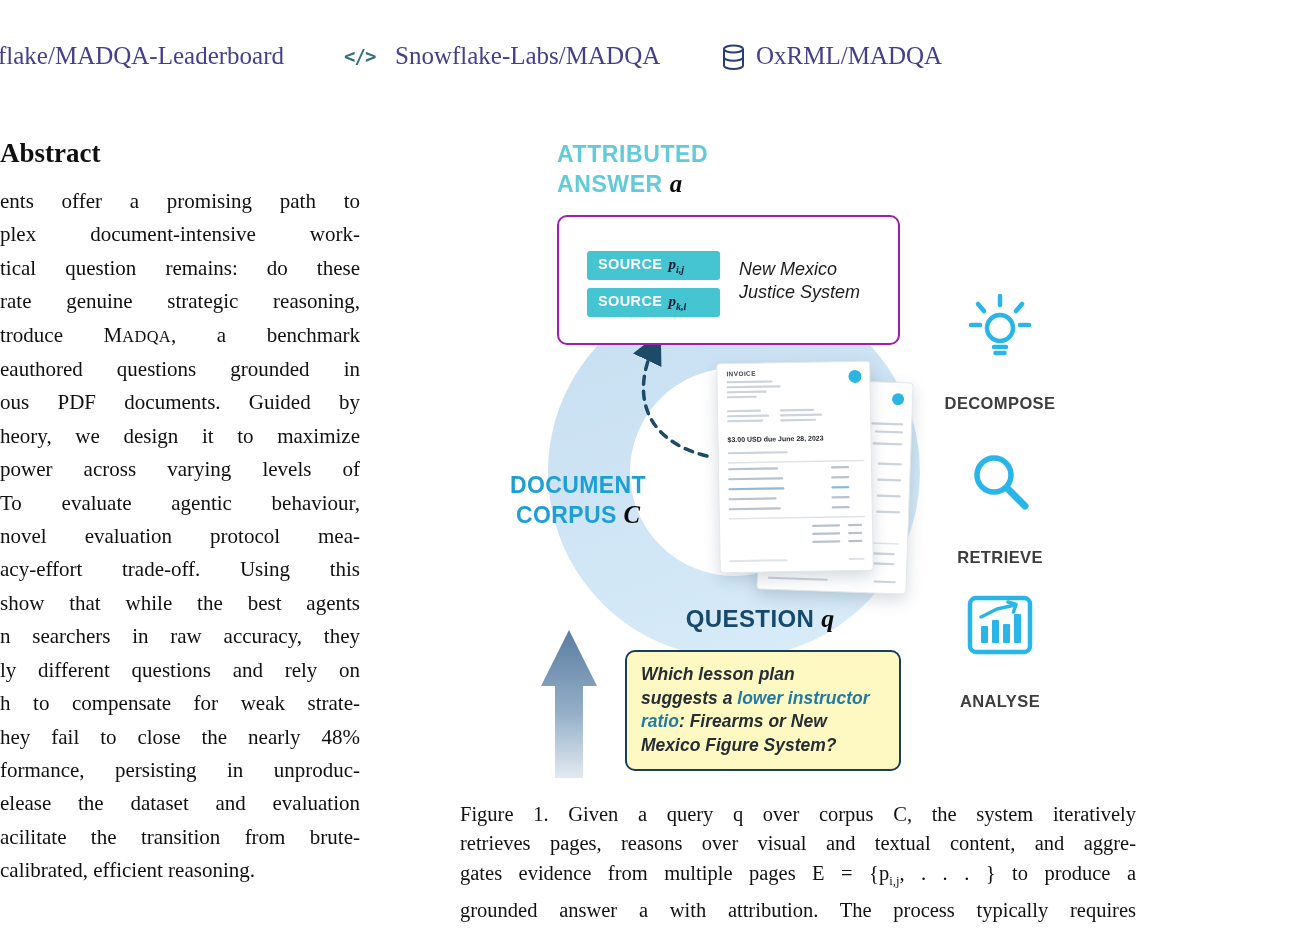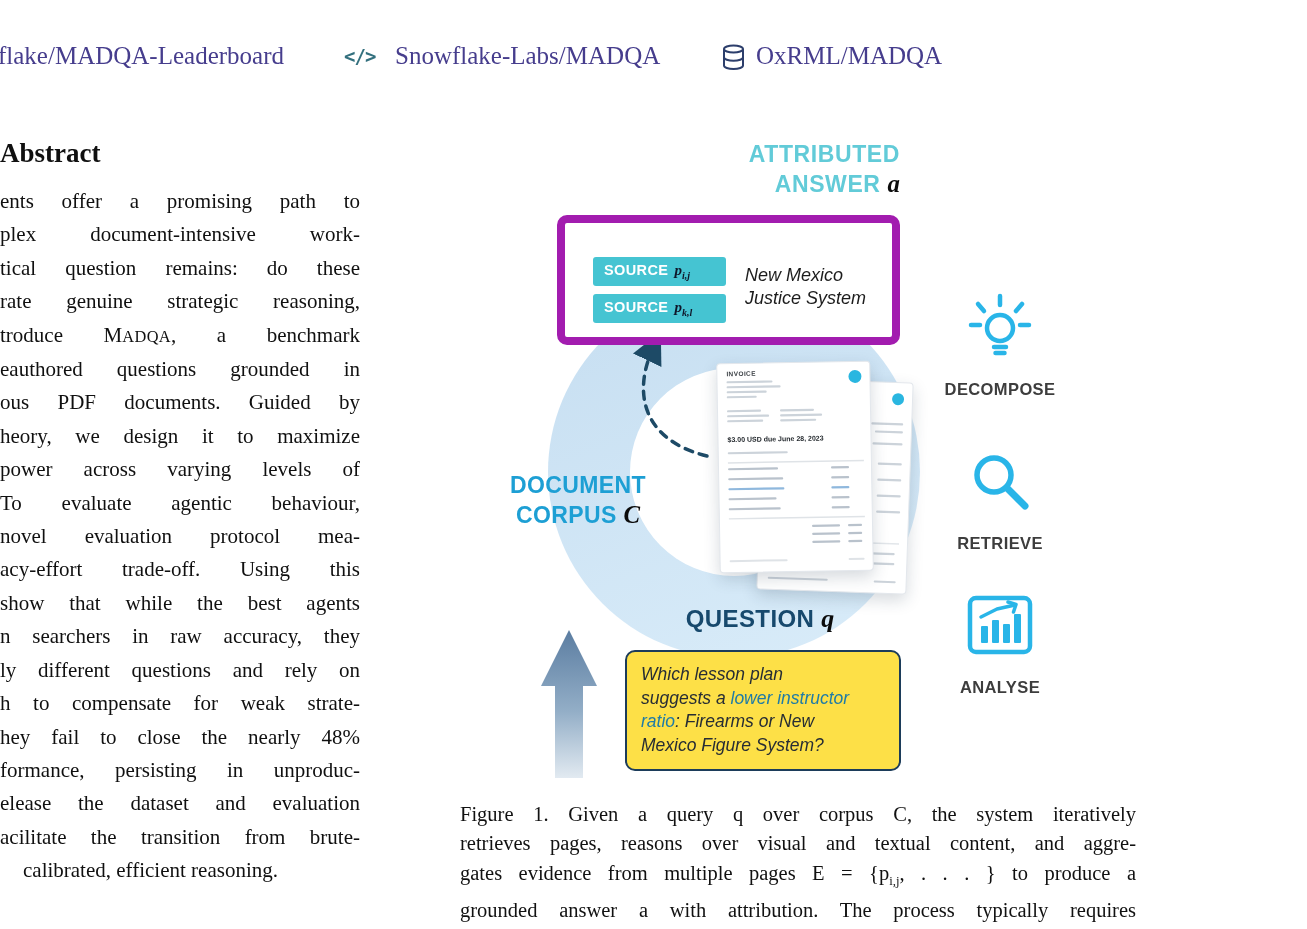--- a/index.html
+++ b/index.html
@@ -10,21 +10,21 @@
   
   .hlink { position:absolute; top:42px; font-size:25px; color:#463d8d; text-decoration:none; cursor:pointer; white-space:nowrap; }
   .code-ic { position:absolute; top:45px; left:344px; font-family:"DejaVu Sans Mono", monospace; font-weight:bold; font-size:19px; color:#33707e; letter-spacing:-1px; }
   .db-ic { position:absolute; top:44px; left:722px; }
 
   
   .abstract-col { position:absolute; left:0; top:138px; width:360px; color:#101010; }
   .abs-head { font-weight:bold; font-size:27px; }
   #abstract-lines { margin-top:16px; font-size:21px; line-height:33.4px; }
   .abs-line { text-align:justify; text-align-last:justify; white-space:nowrap; }
-  .abs-line.last { text-align-last:left;padding-left:23px; }
+  .abs-line.last { text-align-last:left; }
 
   .it { }
   .sm { font-size:0.78em; letter-spacing:0.4px; }
   .c-teal { color:#1f7ba6; }
   sub { font-size:0.62em; }
 
   
   .ring-outer { position:absolute; left:548px; top:286px; width:372px; height:372px; border-radius:50%;
                 background:linear-gradient(160deg,#c6def1,#d9ecf9); z-index:1; }
   .ring-inner { position:absolute; left:630px; top:368px; width:208px; height:208px; border-radius:50%; background:#ffffff; z-index:1; }
@@ -34,52 +34,52 @@
   .doc-front { left:718px; top:362px; width:154px; height:210px; transform:rotate(-1deg); z-index:3; }
   .doc-back  { left:760px; top:380px; width:150px; height:212px; transform:rotate(2deg); z-index:2; }
   .doc-logo { position:absolute; border-radius:50%; background:#2ab6e0; }
   .doc-title { position:absolute; left:9px; top:6px; font-family:"Liberation Sans", sans-serif; font-weight:bold; font-size:6.5px; letter-spacing:0.4px; color:#3a3f44; }
   .doc-amount { position:absolute; left:9px; top:72px; font-family:"Liberation Sans", sans-serif; font-weight:bold; font-size:7px; color:#23282d; white-space:nowrap; }
   .doc-svg { position:absolute; left:0; top:0; }
 
   .dashed-arrow { position:absolute; left:612px; top:336px; z-index:4; }
   .up-arrow { position:absolute; left:538px; top:628px; z-index:2; }
 
-  .attr-label { position:absolute; left:557px; top:140px; width:343px; text-align:right; z-index:5;
+  .attr-label { position:absolute; left:557px; top:140px; width:343px; text-align:left; z-index:5;
                 font-family:"Liberation Sans", sans-serif; font-weight:bold; font-size:23px; letter-spacing:0.6px;
                 color:#62cbd8; line-height:29px; }
   .mvar { font-family:"Liberation Serif", serif; font-style:italic; font-weight:bold; color:#0c0c0c; font-size:1.08em; letter-spacing:0; }
 
   .answer-box { position:absolute; left:557px; top:215px; width:343px; height:130px; background:#fff;
-                border:8px solid #a21caf; border-radius:10px; z-index:5;padding-left:42px; }
+                border:2px solid #a21caf; border-radius:10px; z-index:5;padding-left:42px; }
   .badges { position:absolute; left:28px; top:34px; }
   .badge { display:flex; align-items:baseline; width:133px; background:#45c4d2; border-radius:3px;
            padding:5px 10px 5px 11px; margin-bottom:8px; font-family:"Liberation Sans", sans-serif; }
   .badge-label { color:#ffffff; font-weight:bold; font-size:14.5px; letter-spacing:0.4px; margin-right:6px; }
   .badge-var { font-family:"Liberation Serif", serif; font-weight:bold; font-style:italic; font-size:15px; color:#0f172a; }
   .badge-var sub { font-size:10px; font-style:italic; }
   .answer-text { position:absolute; left:180px; top:41px; font-family:"Liberation Sans", sans-serif;
                  font-style:italic; font-size:18px; line-height:23px; color:#1c1c1c; }
 
   .corpus-label { position:absolute; left:503px; top:470px; width:150px; text-align:center; z-index:5;
                   font-family:"Liberation Sans", sans-serif; font-weight:bold; font-size:23px; letter-spacing:0.4px;
                   color:#1d9fd4; line-height:30px; }
 
   .q-label { position:absolute; left:660px; top:604px; width:200px; text-align:center; z-index:5;
              font-family:"Liberation Sans", sans-serif; font-weight:bold; font-size:24px; letter-spacing:0.4px; color:#17496d; }
 
-  .q-box { position:absolute; left:625px; top:650px; width:276px; height:121px; background:#fde047;
-           border:2.5px solid #1c3c5a; border-radius:10px; z-index:5; padding:11px 14px; }
+  .q-box { position:absolute; left:625px; top:650px; width:276px; height:121px; background:#fef9c3;
+           border:2.5px solid #1c3c5a; border-radius:10px; z-index:5; padding:11px 14px;font-weight:bold; }
   .q-line { font-family:"Liberation Sans", sans-serif; font-style:italic; font-size:17.5px; line-height:23.5px; color:#272d34; }
 
   .step { position:absolute; width:160px; text-align:center; z-index:2; }
   .step-1 { left:920px; top:292px; }
   .step-2 { left:920px; top:450px; }
   .step-3 { left:920px; top:594px; }
-  .step-label { font-family:"Liberation Sans", sans-serif; font-weight:bold; font-size:16.5px; letter-spacing:0.4px; color:#3d3d3d; margin-top:18px; }
+  .step-label { font-family:"Liberation Sans", sans-serif; font-weight:bold; font-size:16.5px; letter-spacing:0.4px; color:#3d3d3d; margin-top:32px; }
 
   
   .caption { position:absolute; left:460px; top:800px; width:676px; font-size:20.5px; line-height:29.4px; color:#111; }
   .cap-line { text-align:justify; text-align-last:justify; white-space:nowrap; }
 </style>
 </head>
 <body>
 
 <div class="page">
 

